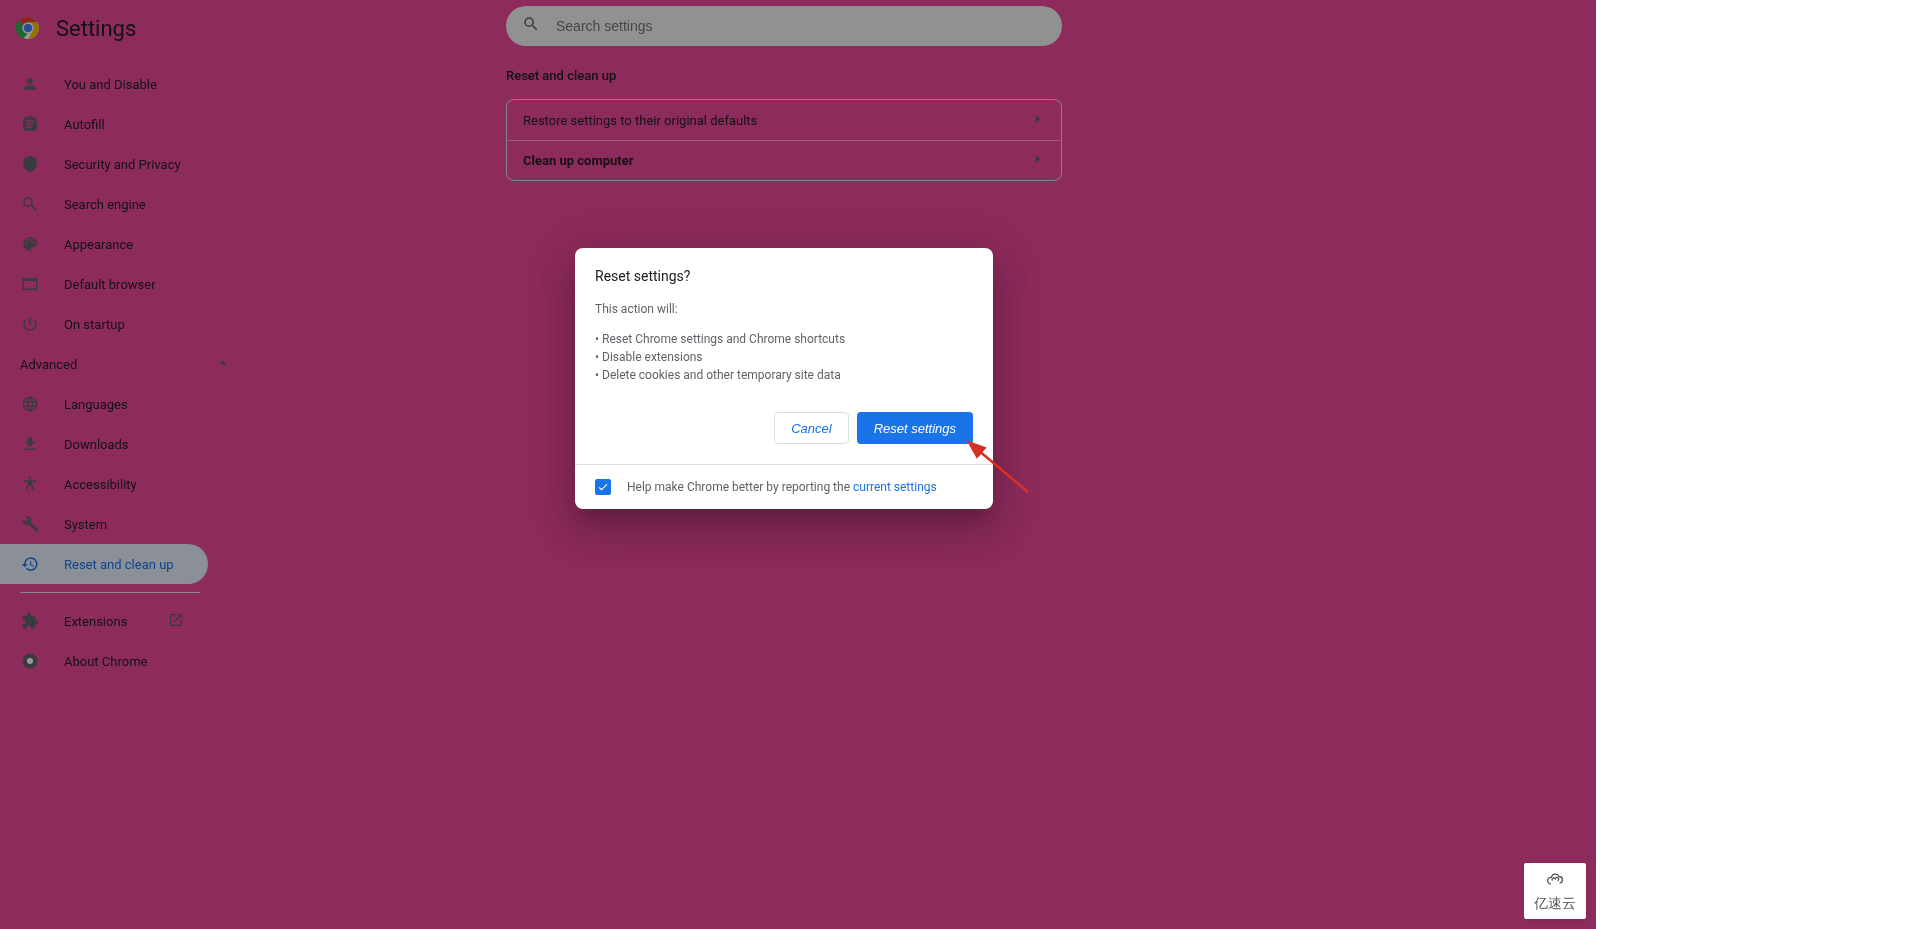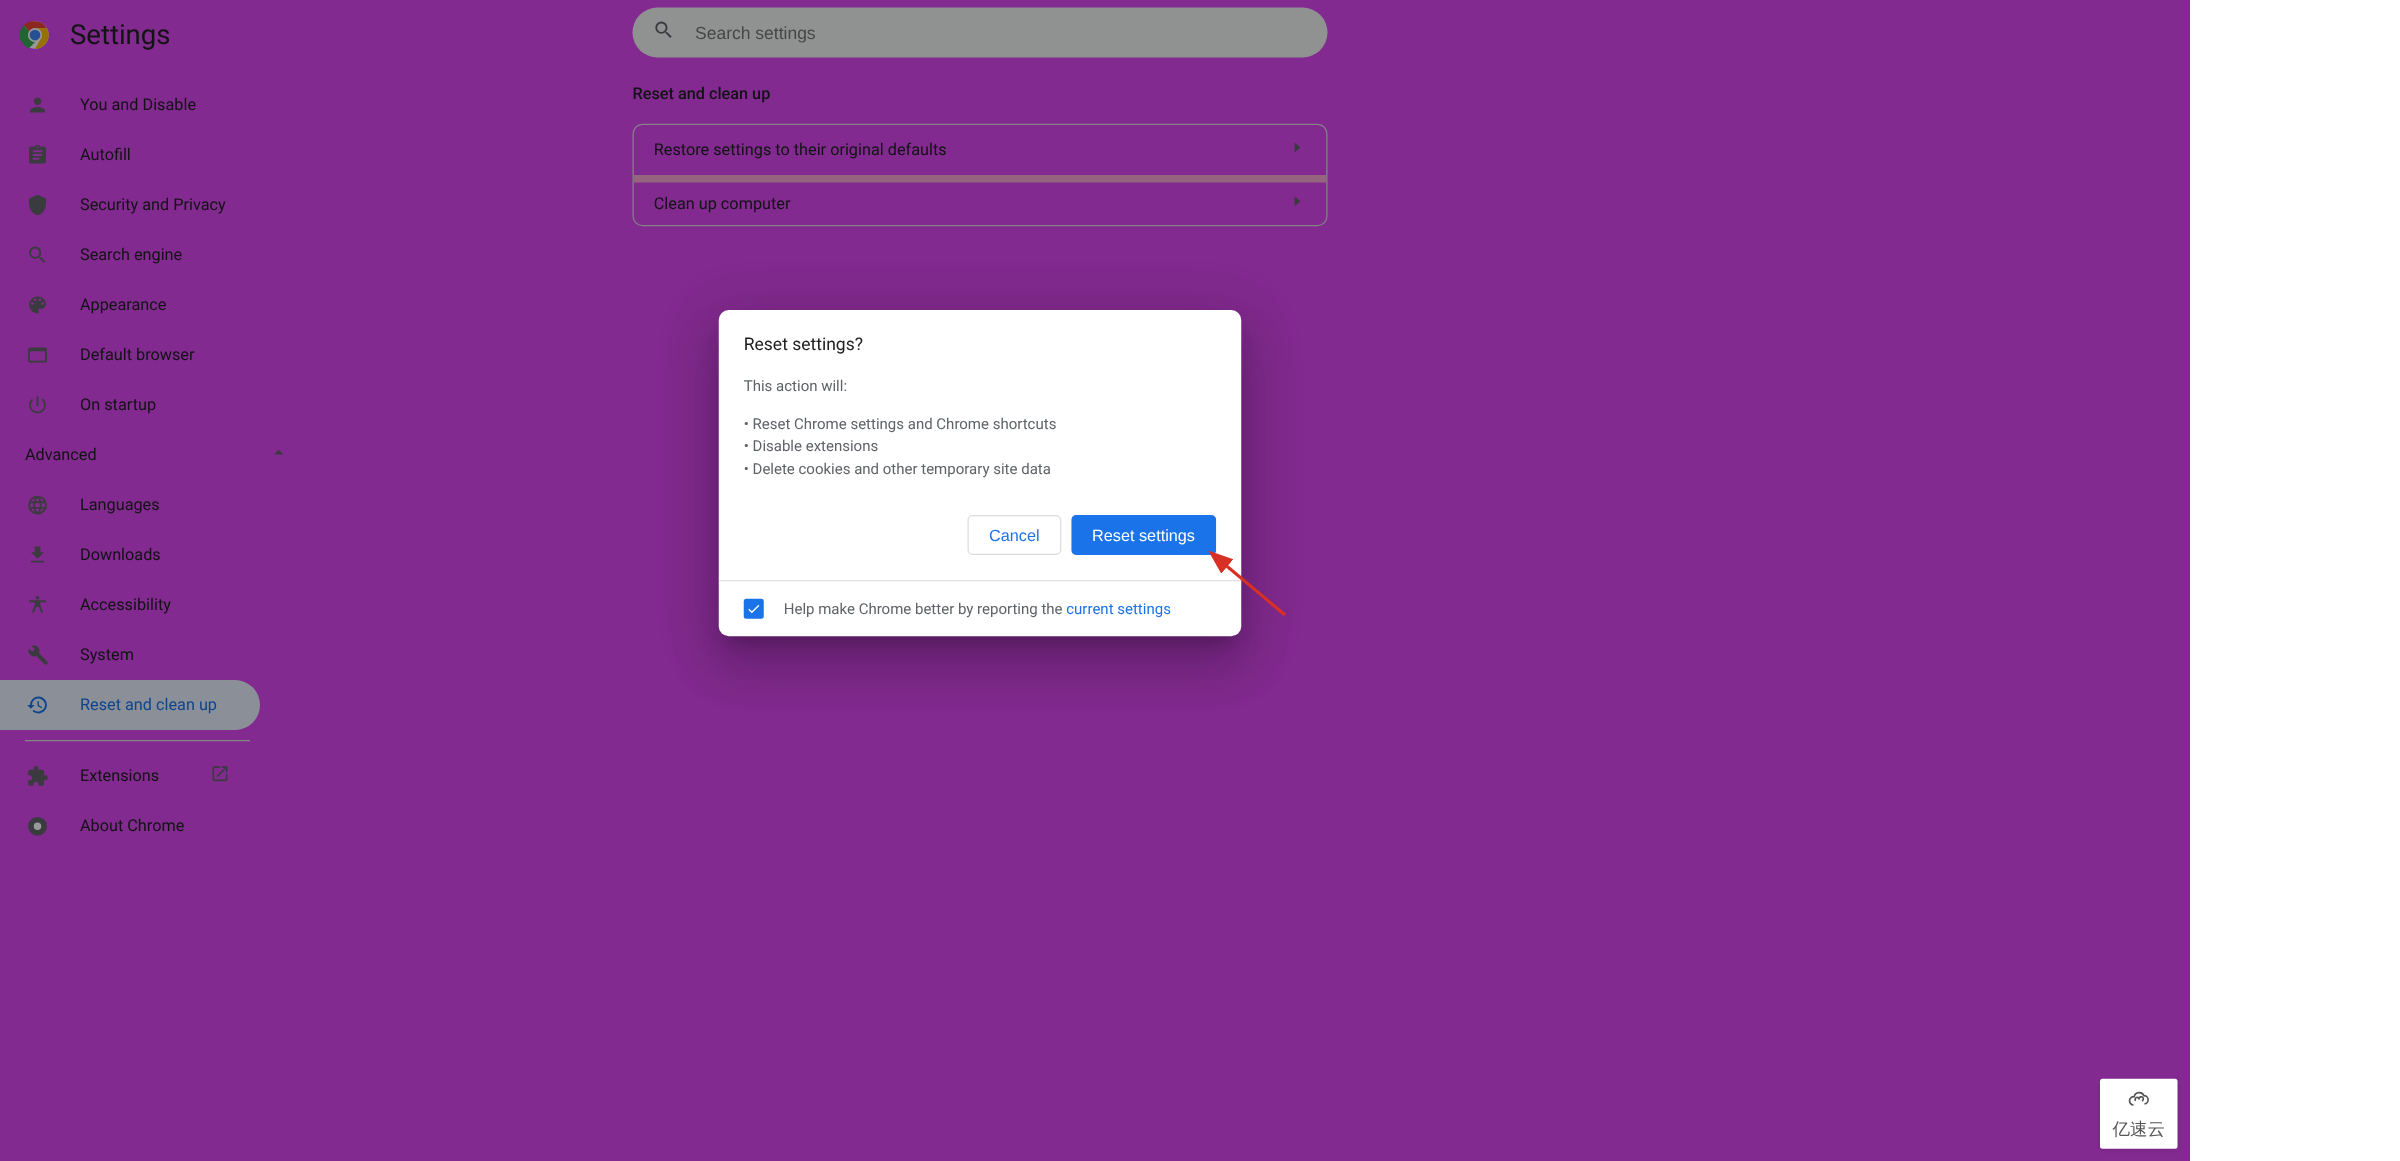--- a/index.html
+++ b/index.html
@@ -1,17 +1,17 @@
 <!DOCTYPE html>
 <html><head>
 <meta charset="utf-8">
 <style>
   * { box-sizing: border-box; margin: 0; padding: 0; }
   html, body { width: 1920px; height: 929px; font-family: Roboto, "Segoe UI", Arial, sans-serif; overflow: hidden; background: #fff; }
-  .app { width: 1752px; height: 929px; position: relative; background: #d946ef; }
+  .app { width: 1596px; height: 929px; position: relative; background: #ec4899; }
 
   
   .header { height: 56px; display: flex; align-items: center; padding: 0 16px; }
   .chrome-logo { width: 24px; height: 24px; margin-right: 16px; }
   .header-title { font-size: 22px; color: #202124; font-weight: 400; }
 
   
   .sidebar { position: absolute; left: 0; top: 56px; width: 256px; padding-top: 8px; }
   .nav-item { height: 40px; display: flex; align-items: center; padding: 0 24px 0 20px; font-size: 13px; color: #202124; cursor: pointer; border-radius: 0 20px 20px 0; margin-right: 48px; }
   .nav-item .nav-icon { width: 20px; height: 20px; margin-right: 24px; display: flex; align-items: center; justify-content: center; color: #5f6368; }
@@ -25,36 +25,36 @@
   
   .search-wrap { position: absolute; left: 506px; top: 6px; width: 556px; height: 40px; background: #f1f3f4; border-radius: 20px; display: flex; align-items: center; padding: 0 16px; }
   .search-wrap .search-icon { color: #5f6368; margin-right: 16px; }
   .search-input { border: none; background: transparent; outline: none; font-size: 14px; color: #5f6368; flex: 1; }
 
   
   .main { position: absolute; left: 506px; top: 68px; width: 556px; }
   .section-title { font-size: 13px; color: #202124; margin-bottom: 16px; font-weight: 500; }
   .card { border: 1px solid #dadce0; border-radius: 8px; overflow: hidden; }
   .row { height: 40px; display: flex; align-items: center; justify-content: space-between; padding: 0 16px; font-size: 13px; color: #202124; cursor: pointer; }
-  .row + .row { border-top: 6px solid #f9a8d4; }
+  .row + .row { border-top: 1px solid #f9a8d4; font-weight: bold; }
   .row .arrow { color: #5f6368; }
 
   
   .scrim { position: absolute; inset: 0; background: rgba(0,0,0,0.4); }
 
   
   .dialog { position: absolute; left: 575px; top: 248px; width: 418px; background: #fff; border-radius: 8px; box-shadow: 0 11px 15px -7px rgba(0,0,0,.2),0 24px 38px 3px rgba(0,0,0,.14),0 9px 46px 8px rgba(0,0,0,.12); overflow: hidden; }
   .dialog-body { padding: 20px 20px 0 20px; }
   .dialog-title { font-size: 14px; color: #202124; margin-bottom: 16px; }
   .dialog-text { font-size: 12px; color: #5f6368; line-height: 1.5; }
   .dialog-text p { margin-bottom: 12px; }
   .bullet { display: block; }
   .link { color: #1a73e8; text-decoration: none; cursor: pointer; }
   .dialog-actions { padding: 16px 20px 20px 20px; display: flex; justify-content: flex-end; gap: 8px; }
-  .btn { height: 32px; padding: 0 16px; border-radius: 4px; font-size: 13px; font-weight: 500; cursor: pointer; display: inline-flex; align-items: center; border: 1px solid transparent; }
+  .btn { height: 32px; padding: 0 16px; border-radius: 4px; font-size: 13px; font-weight: 500; cursor: pointer; display: inline-flex; align-items: center; border: 1px solid transparent; font-style: italic; }
   .btn-secondary { background: #fff; border-color: #dadce0; color: #1a73e8; }
   .btn-primary { background: #1a73e8; color: #fff; }
   .dialog-footer { border-top: 1px solid #e0e0e0; padding: 14px 20px; display: flex; align-items: center; font-size: 12px; color: #5f6368; }
   .checkbox { width: 16px; height: 16px; background: #1a73e8; border-radius: 2px; display: inline-flex; align-items: center; justify-content: center; margin-right: 16px; flex-shrink: 0; cursor: pointer; }
   .checkbox svg { width: 12px; height: 12px; }
 
   
   .arrow-annotation { position: absolute; left: 964px; top: 438px; pointer-events: none; }
 
   

